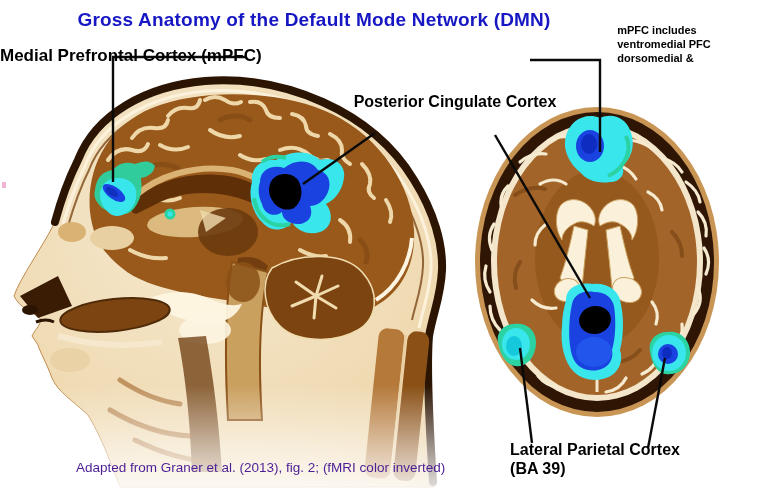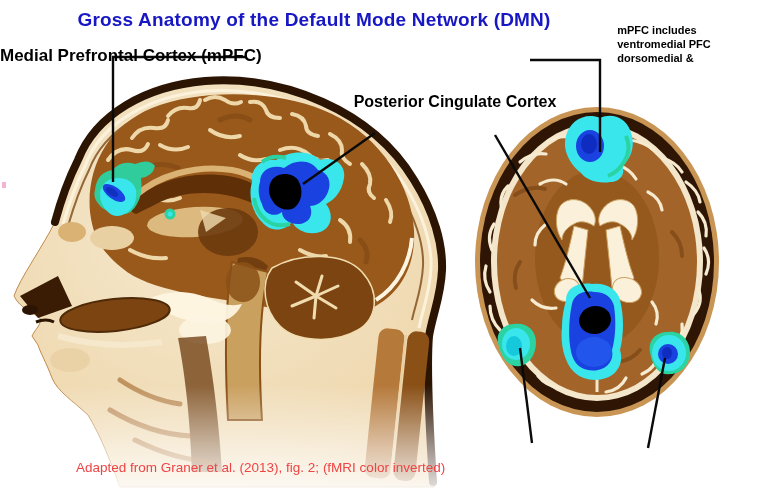--- a/index.html
+++ b/index.html
@@ -11,21 +11,21 @@
   .lbl{position:absolute;color:#000;font-weight:bold;text-align:left;line-height:1.12;white-space:nowrap;}
   #title{
     position:absolute;left:0;top:9px;width:628px;text-align:center;
     color:#1717c4;font-size:19px;font-weight:bold;letter-spacing:0.2px;
   }
   #lbl-mpfc{left:0;top:46px;width:759px;font-size:17px;}
   #lbl-pcc{left:455px;top:93px;transform:translateX(-50%);font-size:16px;}
   #lbl-note{left:664px;top:24px;transform:translateX(-50%);font-size:11px;line-height:1.25;}
   #lbl-parietal{left:595px;top:440px;transform:translateX(-50%);font-size:16px;line-height:1.2;}
   #caption{
-    position:absolute;left:76px;top:460px;color:#ef4444;font-size:13.5px;font-weight:normal;white-space:nowrap;
+    position:absolute;left:76px;top:460px;color:#4c1d95;font-size:13.5px;font-weight:normal;white-space:nowrap;
   }
 </style>
 </head>
 <body>
 
 <div id="figure">
 
 <svg id="artwork" width="759" height="500" viewBox="0 0 759 500" xmlns="http://www.w3.org/2000/svg">
   <defs>
     <linearGradient id="fadeBottom" x1="0" y1="0" x2="0" y2="1">
@@ -278,15 +278,19 @@
   <div class="lbl" id="lbl-pcc">
     <div>Posterior Cingulate Cortex</div>
   </div>
 
   <div class="lbl" id="lbl-note">
     <div>mPFC includes</div>
     <div>ventromedial PFC</div>
     <div>dorsomedial &amp;</div>
   </div>
 
+  <div class="lbl" id="lbl-parietal">
+    <div>Lateral Parietal Cortex</div>
+    <div>(BA 39)</div>
+  </div>
 
   <div id="caption">Adapted from Graner et al. (2013), fig. 2; (fMRI color inverted)</div>
 </div>
 
 </body></html>

